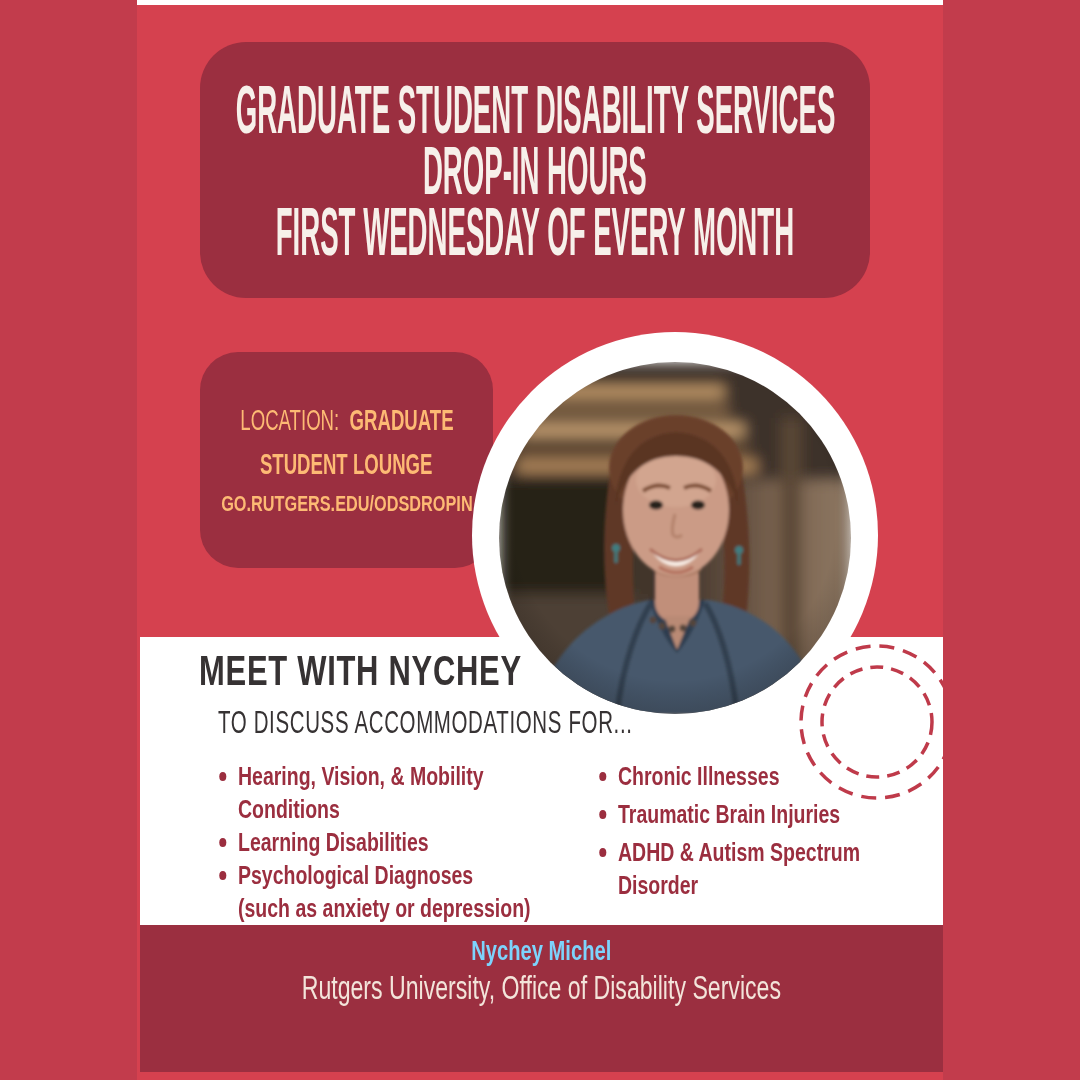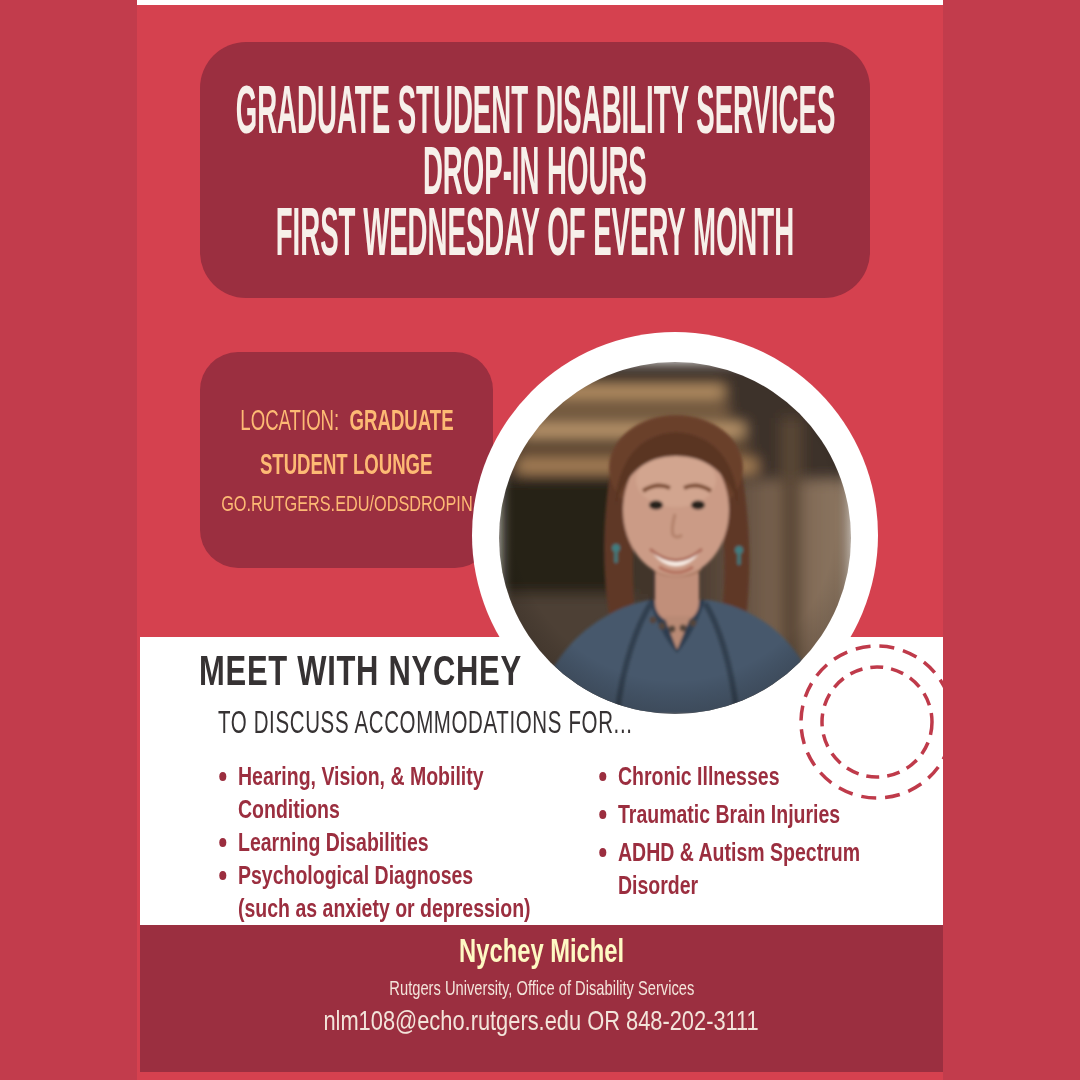--- a/index.html
+++ b/index.html
@@ -24,21 +24,21 @@
   .h-dates{font-weight:700;font-size:37px;line-height:46px;margin-top:2px;}
   .h-dates .sqz{--sx:.53;}
 
   
   .loc-block{position:absolute;left:200px;top:352px;width:293px;height:216px;
       background:#9b2f40;border-radius:38px;z-index:2;color:#fdba74;
       display:flex;flex-direction:column;align-items:center;justify-content:center;text-align:center;}
   .loc-line{font-size:30px;font-weight:700;line-height:44px;}
   .loc-line .sqz{--sx:.62;}
   .loc-label{font-weight:400;}
-  .loc-url{font-size:22px;font-weight:400;line-height:36px;}
+  .loc-url{font-size:22px;font-weight:700;line-height:36px;}
   .loc-url .sqz{--sx:.74;}
 
   
   .panel{position:absolute;left:140px;top:637px;width:803px;height:288px;background:#ffffff;z-index:3;}
 
   
   .ring{position:absolute;left:472px;top:332px;width:406px;height:406px;background:#ffffff;border-radius:50%;z-index:4;}
   .photo{position:absolute;left:27px;top:30px;width:352px;height:352px;border-radius:50%;overflow:hidden;}
   .photo svg{display:block;}
 
@@ -58,23 +58,23 @@
   .blist-left{left:238px;}
   .blist-right{left:618px;}
   .blist li{position:relative;white-space:pre-line;}
   .blist-right li{margin-bottom:5px;}
   .blist li::before{content:"";position:absolute;left:-24px;top:12px;width:9px;height:9px;border-radius:50%;background:#9b2e3f;}
 
   
   .bar{position:absolute;left:140px;top:925px;width:803px;height:147px;background:#9b2f40;z-index:4;
        box-sizing:border-box;padding-top:6px;
        display:flex;flex-direction:column;align-items:center;text-align:center;}
-  .f-name{font-size:33px;font-weight:700;line-height:40px;color:#fef9c3;}
+  .f-name{font-size:28px;font-weight:700;line-height:40px;color:#7dd3fc;}
   .f-name .sqz{--sx:.72;}
-  .f-line{font-size:21px;font-weight:400;line-height:33px;color:#f3e4da;}
+  .f-line{font-size:33px;font-weight:400;line-height:33px;color:#f3e4da;}
   .f-line .sqz{--sx:.70;}
   .f-contact{font-size:28px;}
   .f-contact .sqz{--sx:.78;}
 </style>
 </head>
 <body>
 
 <div class="page">
 
   <div class="edge edge-left"></div>
@@ -197,16 +197,15 @@
   <ul class="blist blist-right">
     <li>Chronic Illnesses</li>
     <li>Traumatic Brain Injuries</li>
     <li>ADHD &amp; Autism Spectrum
 Disorder</li>
   </ul>
 
   <div class="bar">
     <div class="f-name"><span class="sqz">Nychey Michel</span></div>
     <div class="f-line"><span class="sqz">Rutgers University, Office of Disability Services</span></div>
-    <div class="f-line f-contact"><span class="sqz">nlm108@echo.rutgers.edu OR 848-202-3111</span></div>
   </div>
 
 </div>
 
 </body></html>

